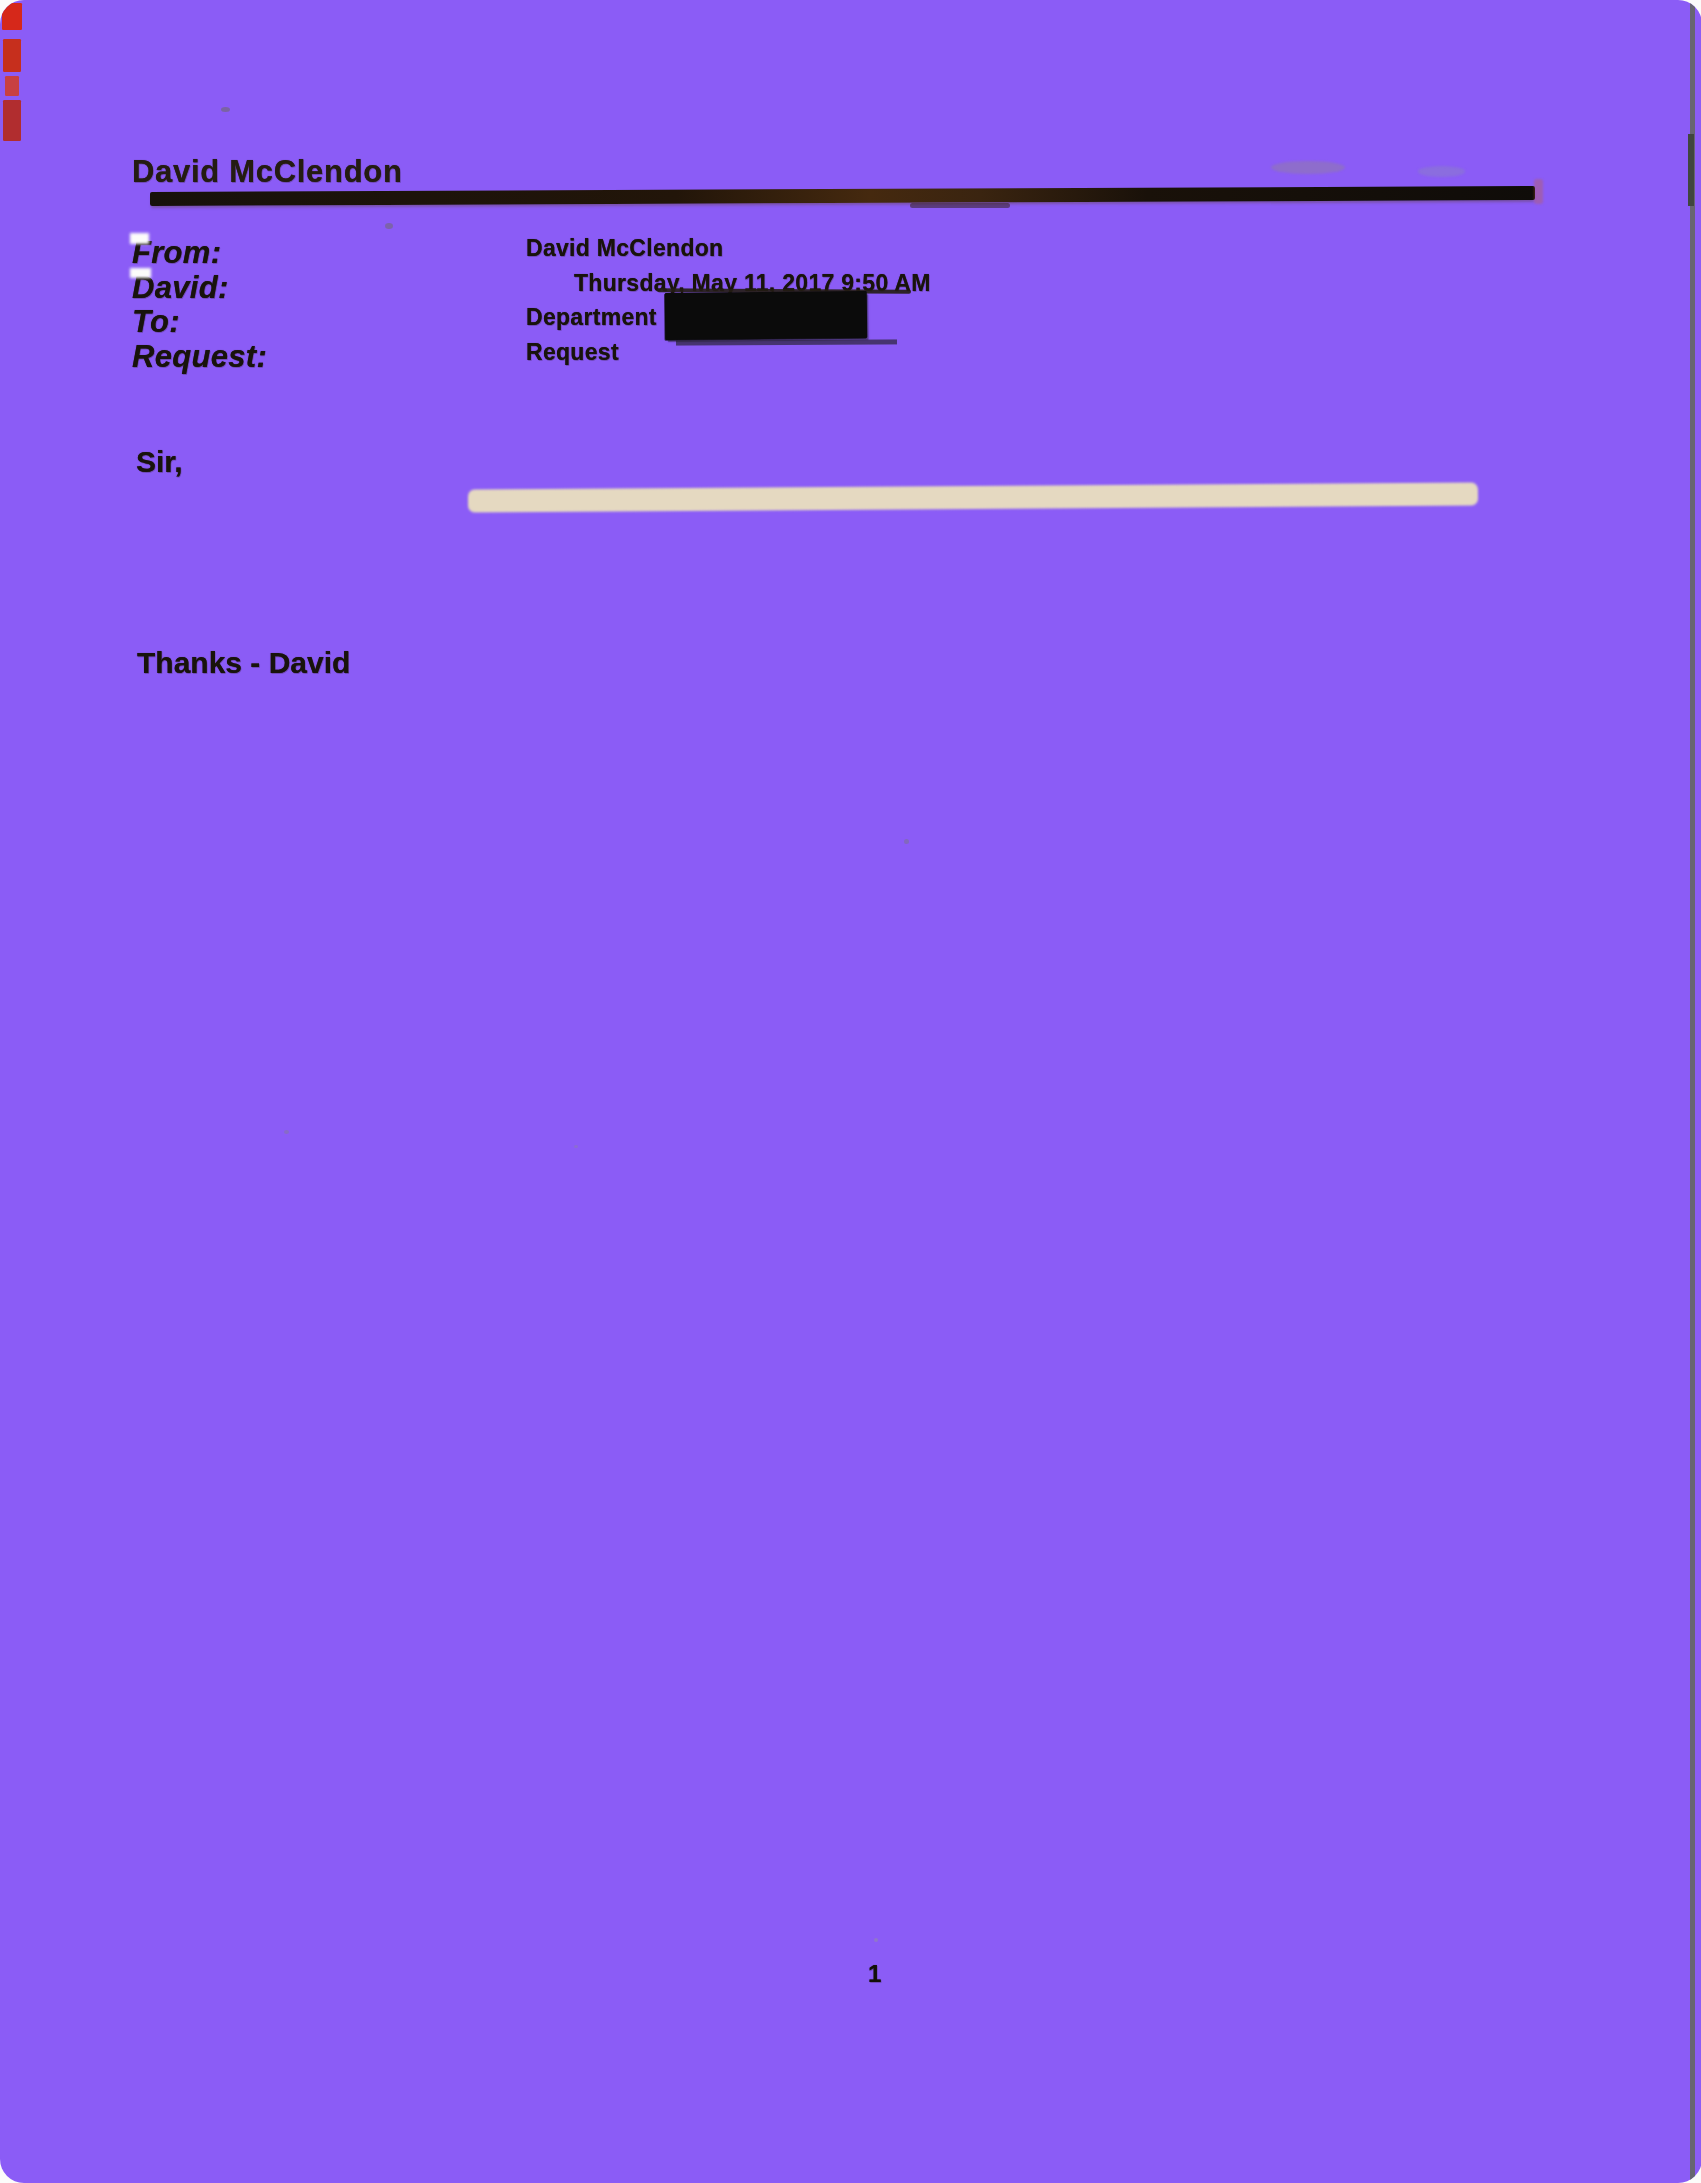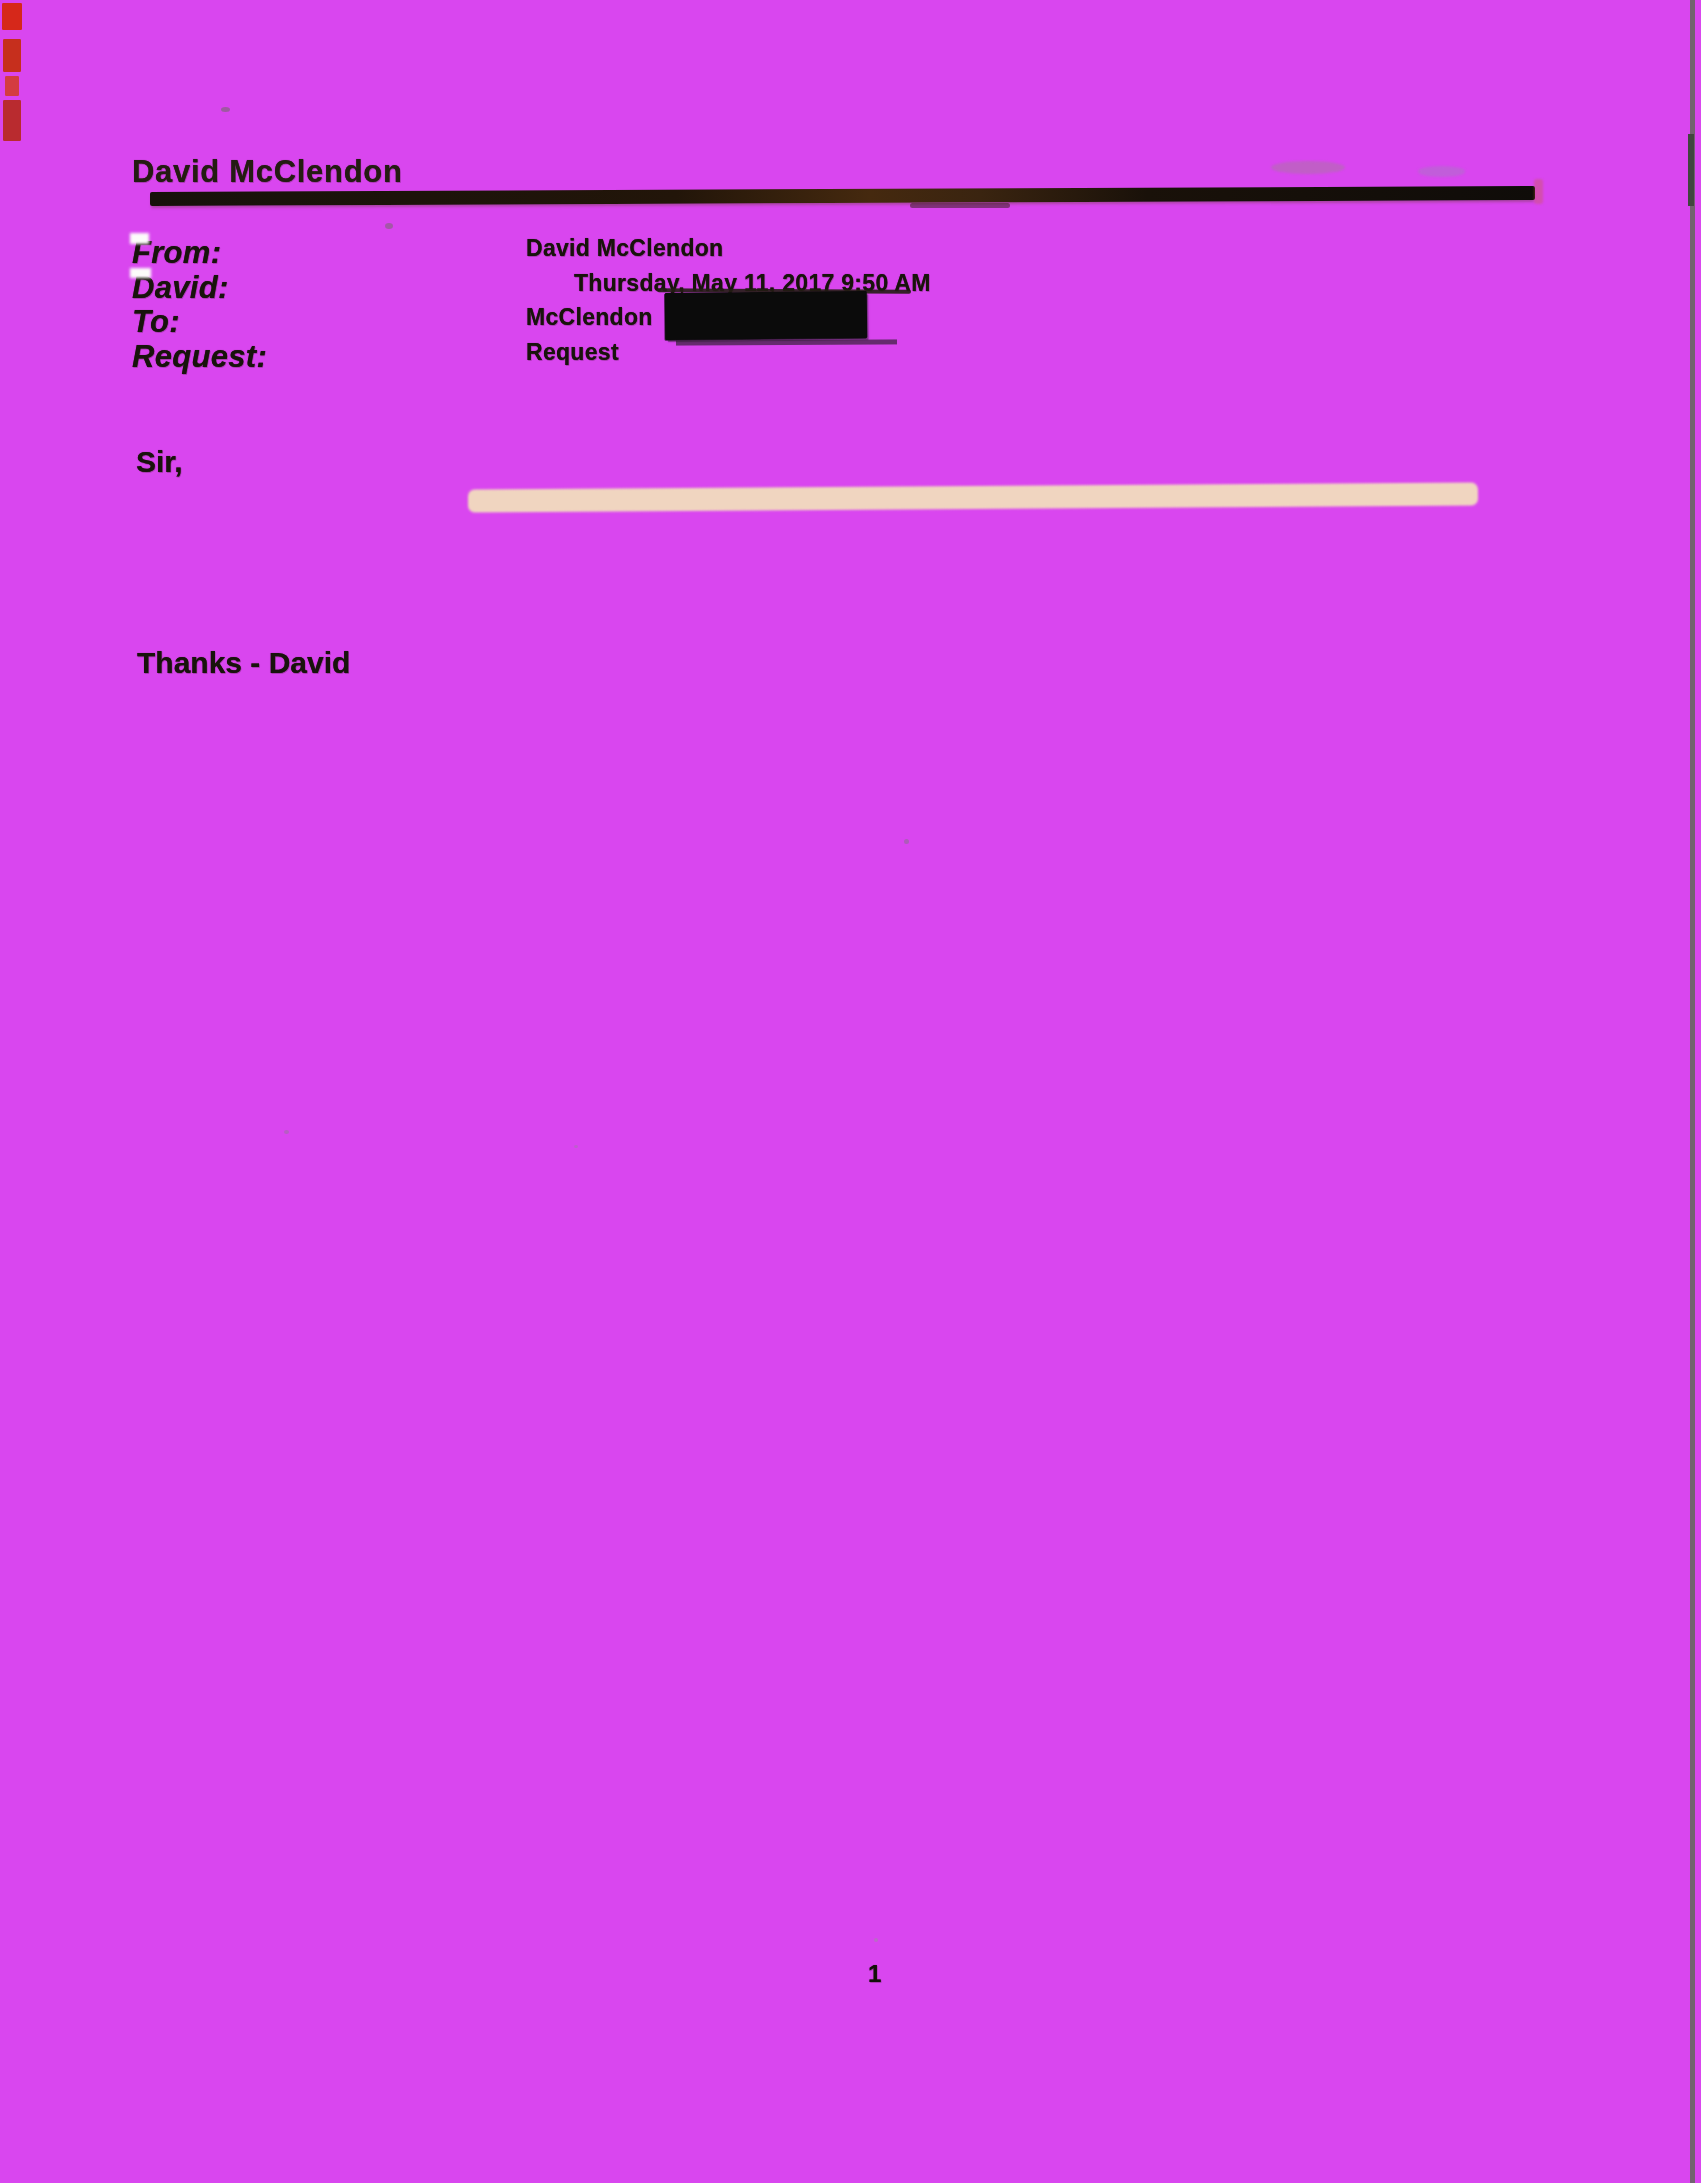--- a/index.html
+++ b/index.html
@@ -1,21 +1,22 @@
 <!DOCTYPE html>
 <html style="font-size:10.7px"><head>
 <meta charset="utf-8">
 <style>
   html,body{margin:0;padding:0;background:#fcfcfa;}
   .page{
     position:relative;
     width:1702px;height:2183px;
-    background:#d946ef;
+    background:#8b5cf6;
     overflow:hidden;
     font-family:"Liberation Sans", sans-serif;
+    border-radius:24px;
   }
   .txt{
     position:absolute;
     color:#18130c;
     font-weight:bold;
     white-space:pre;
     text-shadow:0 0 0.7px rgba(35,25,12,.85), 0.7px 0.7px 0 rgba(35,25,12,.22);
   }
   .hdr-title{
     left:132px;top:156px;
@@ -105,21 +106,21 @@
   <div class="smudge" style="left:1271px;top:161px;width:74px;height:13.4px;background:rgba(150,140,125,.35);filter:blur(1.3px);"></div>
   <div class="smudge" style="left:1418px;top:166px;width:47px;height:10.7px;background:rgba(140,150,170,.3);filter:blur(1.3px);"></div>
 
   <div class="txt field-label" style="left:132px;top:235px;">From:</div>
   <div class="txt field-value" style="left:526px;top:235px;">David McClendon</div>
 
   <div class="txt field-label" style="left:132px;top:270px;">David:</div>
   <div class="txt field-value" style="left:526px;top:270px;margin-left:48px;">Thursday, May 11, 2017 9:50 AM</div>
 
   <div class="txt field-label" style="left:132px;top:304px;">To:</div>
-  <div class="txt field-value" style="left:526px;top:304px;">McClendon</div>
+  <div class="txt field-value" style="left:526px;top:304px;">Department</div>
 
   <div class="txt field-label" style="left:132px;top:339px;">Request:</div>
   <div class="txt field-value" style="left:526px;top:339px;">Request</div>
 
   <div class="erode" style="left:130px;top:233px;width:19px;height:10.7px;"></div>
   <div class="erode" style="left:130px;top:268px;width:21.4px;height:10px;"></div>
 
   <div class="date-underline"></div>
   <div class="redaction"></div>
   <div class="redaction-tail"></div>

